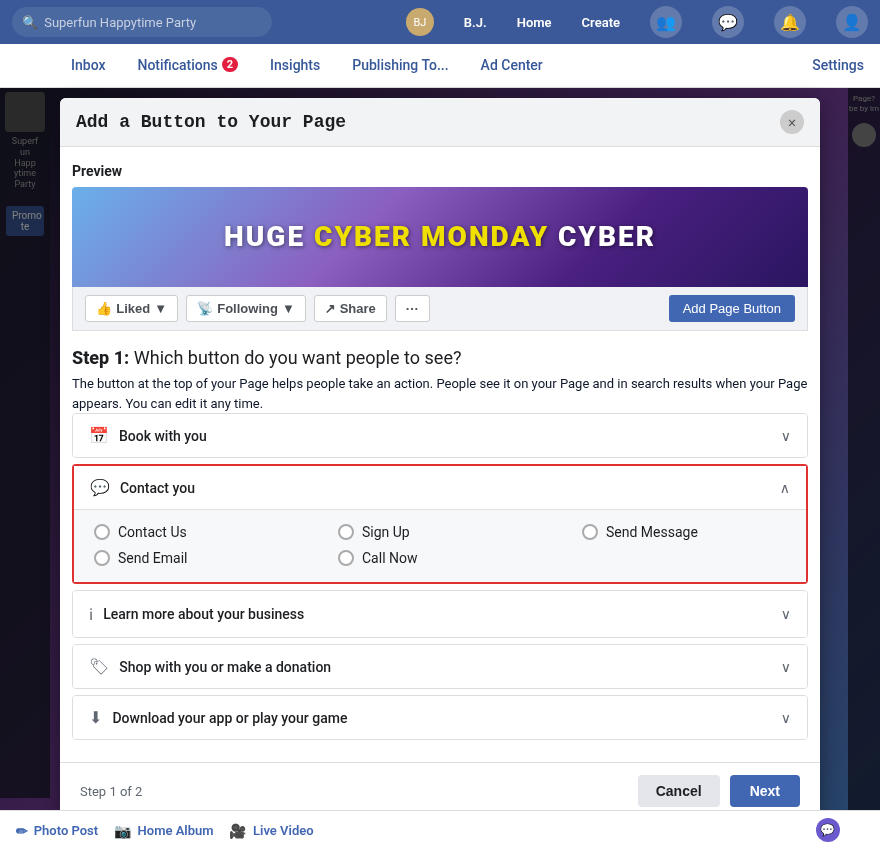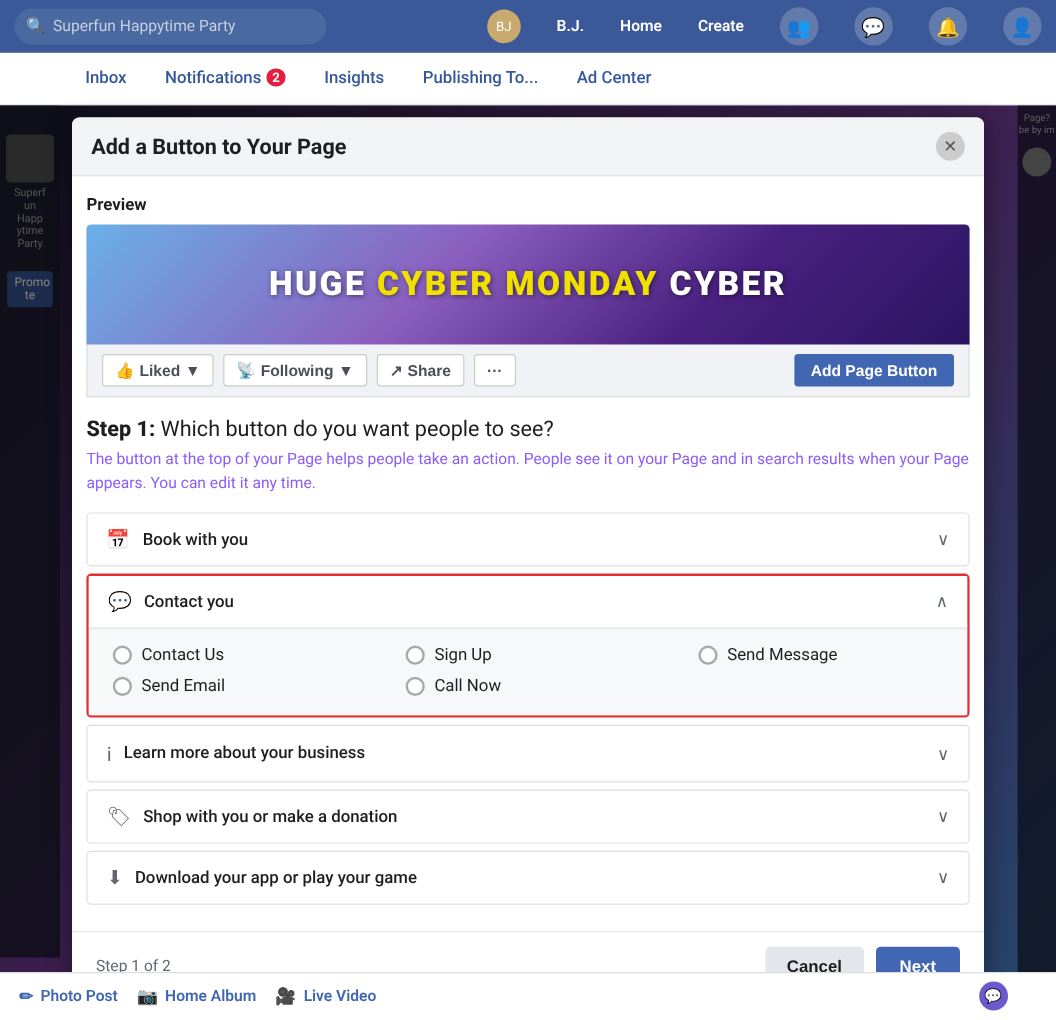--- a/index.html
+++ b/index.html
@@ -88,21 +88,21 @@
       position: absolute;
       top: 88px;
       left: 0;
       width: 50px;
       bottom: 52px;
       background: rgba(30,30,50,0.85);
       z-index: 1;
       display: flex;
       flex-direction: column;
       align-items: center;
-      padding-top: 24px;
+      padding-top: 4px;
       gap: 4px;
     }
     .sidebar-thumb {
       width: 40px; height: 40px; background: #555; border-radius: 4px;
     }
     .sidebar-text {
       color: #aaa; font-size: 9px; text-align: center; line-height: 1.2;
     }
     .sidebar-btn {
       background: #3b5998; color: white; font-size: 10px; padding: 4px 6px; border-radius: 3px; width: 38px; text-align: center; cursor: pointer; margin-top: 12px;
@@ -132,20 +132,21 @@
       flex-direction: column;
     }
     .modal-header {
       background: #f2f3f5;
       border-radius: 6px 6px 0 0;
       padding: 12px 16px;
       display: flex;
       align-items: center;
       justify-content: space-between;
       border-bottom: 1px solid #ddd;
+      font-family: Liberation Mono, monospace;
     }
     .modal-title { font-size: 18px; font-weight: 700; color: #1c1e21; }
     .modal-close {
       width: 24px; height: 24px; border-radius: 50%; background: #ccc; display: flex; align-items: center; justify-content: center; cursor: pointer; font-size: 14px; color: #555;
     }
     .modal-body {
       padding: 16px 12px;
       overflow-y: auto;
       flex: 1;
     }
@@ -196,28 +197,28 @@
       gap: 4px;
     }
     .add-page-btn {
       margin-left: auto;
       background: #4267b2;
       color: white;
       border: none;
       border-radius: 3px;
       padding: 6px 14px;
       font-size: 13px;
-      font-weight: 700;
+      font-weight: 400;
       cursor: pointer;
     }
 
     
     .step-title { font-size: 18px; color: #1c1e21; margin: 16px 0 6px; }
     .step-title strong { font-weight: 800; }
-    .step-desc { font-size: 13px; color: #8b5cf6; line-height: 1.5; margin-bottom: 14px; }
+    .step-desc { font-size: 13px; color: #0f172a; line-height: 1.5; margin-bottom: 0; }
 
     
     .accordion-item {
       border: 1px solid #ddd;
       border-radius: 4px;
       margin-bottom: 6px;
       overflow: hidden;
     }
     .accordion-header {
       padding: 12px 16px;
@@ -379,20 +380,23 @@
     <span class="badge">2</span>
   </div>
   <div class="sec-nav-item">
     <span>Insights</span>
   </div>
   <div class="sec-nav-item">
     <span>Publishing To...</span>
   </div>
   <div class="sec-nav-item">
     <span>Ad Center</span>
+  </div>
+  <div class="sec-nav-item sec-nav-settings">
+    <span>Settings</span>
   </div>
 </div>
 
 <div class="page-bg"></div>
 
 <div class="left-sidebar">
   <div class="sidebar-thumb"></div>
   <div class="sidebar-text">Superf<br>un<br>Happ<br>ytime<br>Party</div>
   <div class="sidebar-btn">Promo<br>te</div>
 </div>

